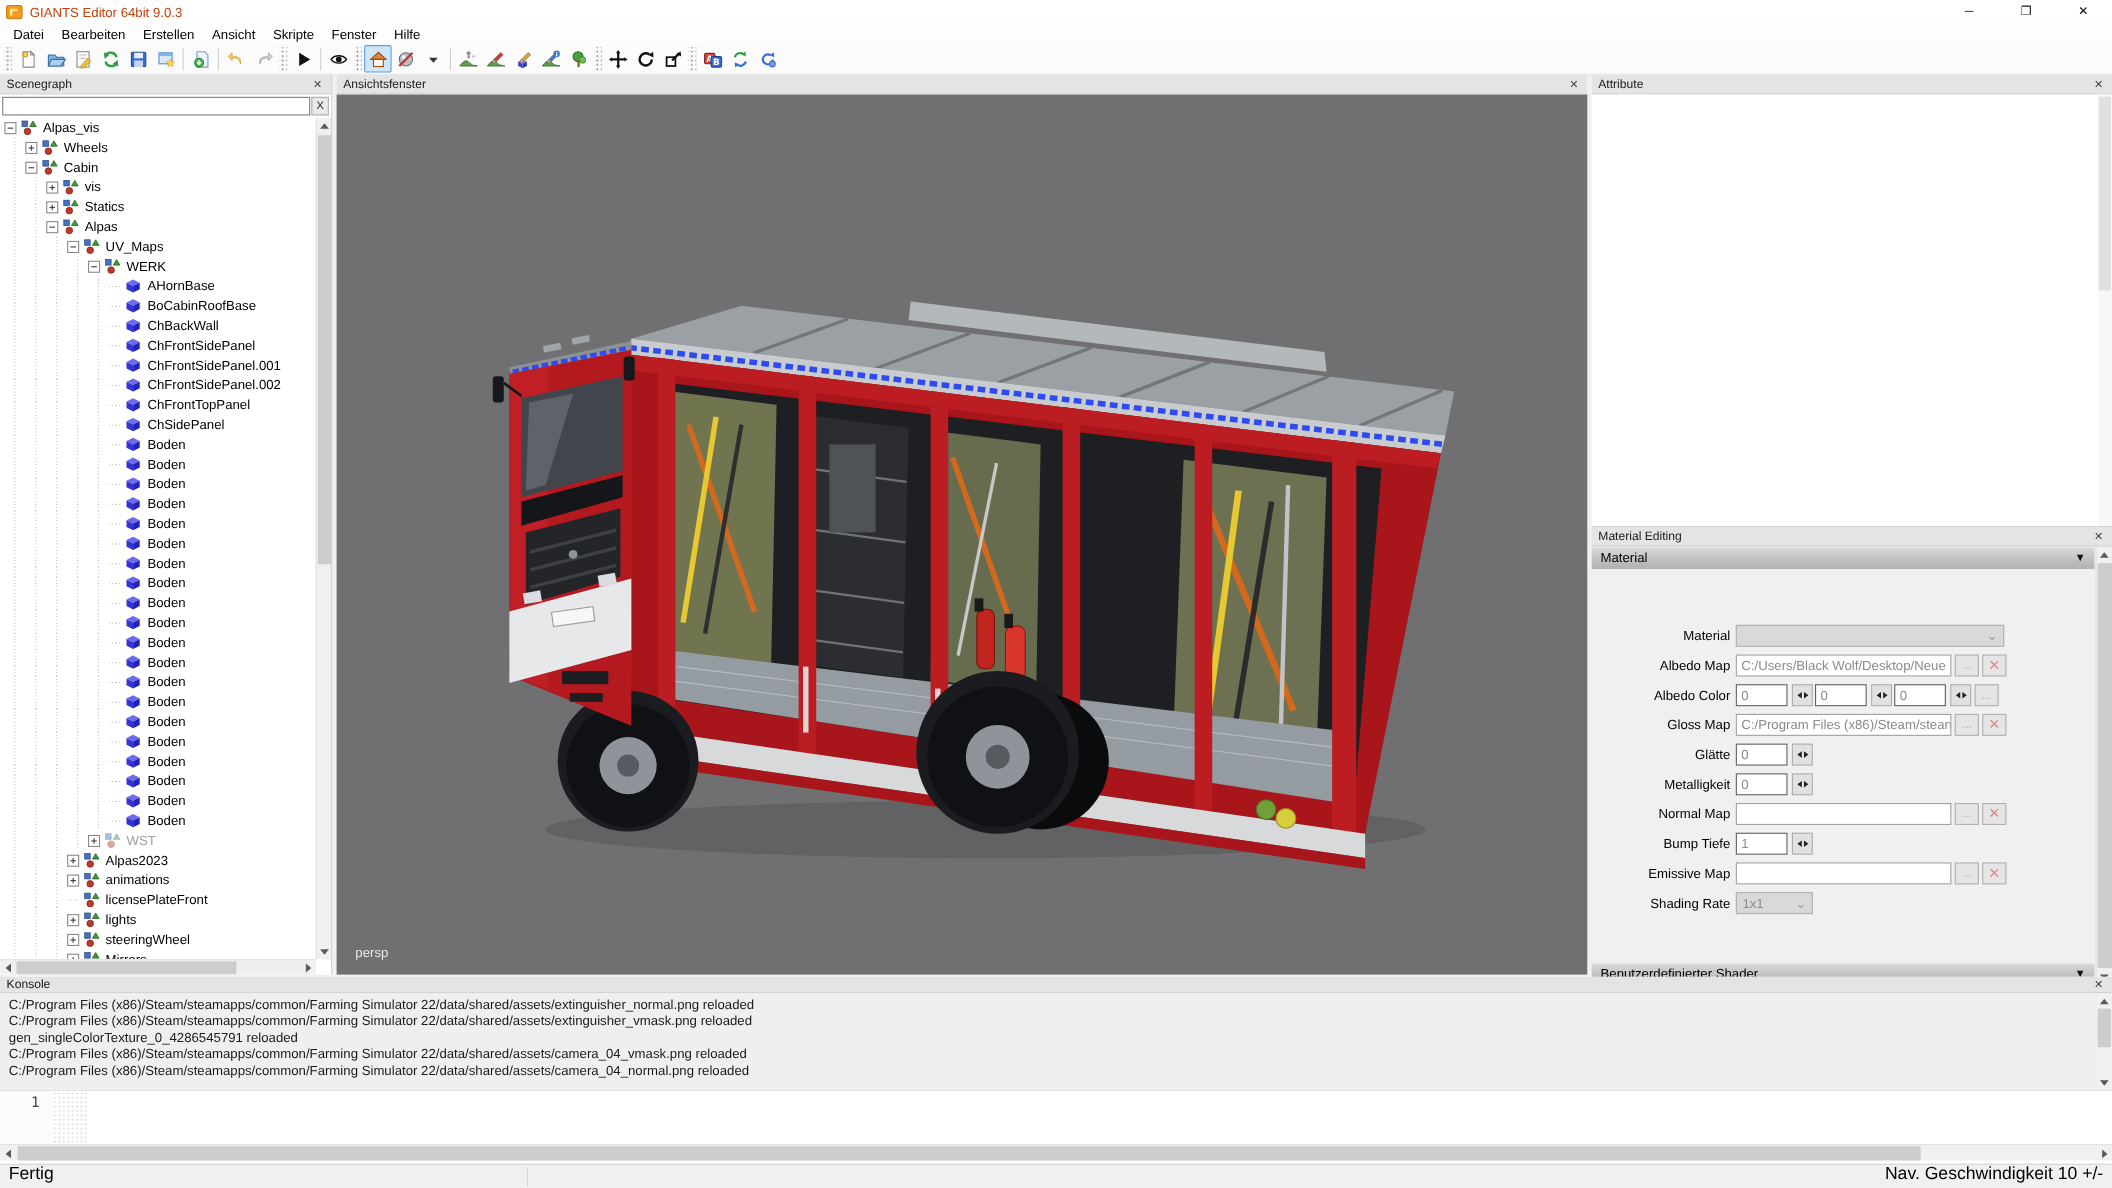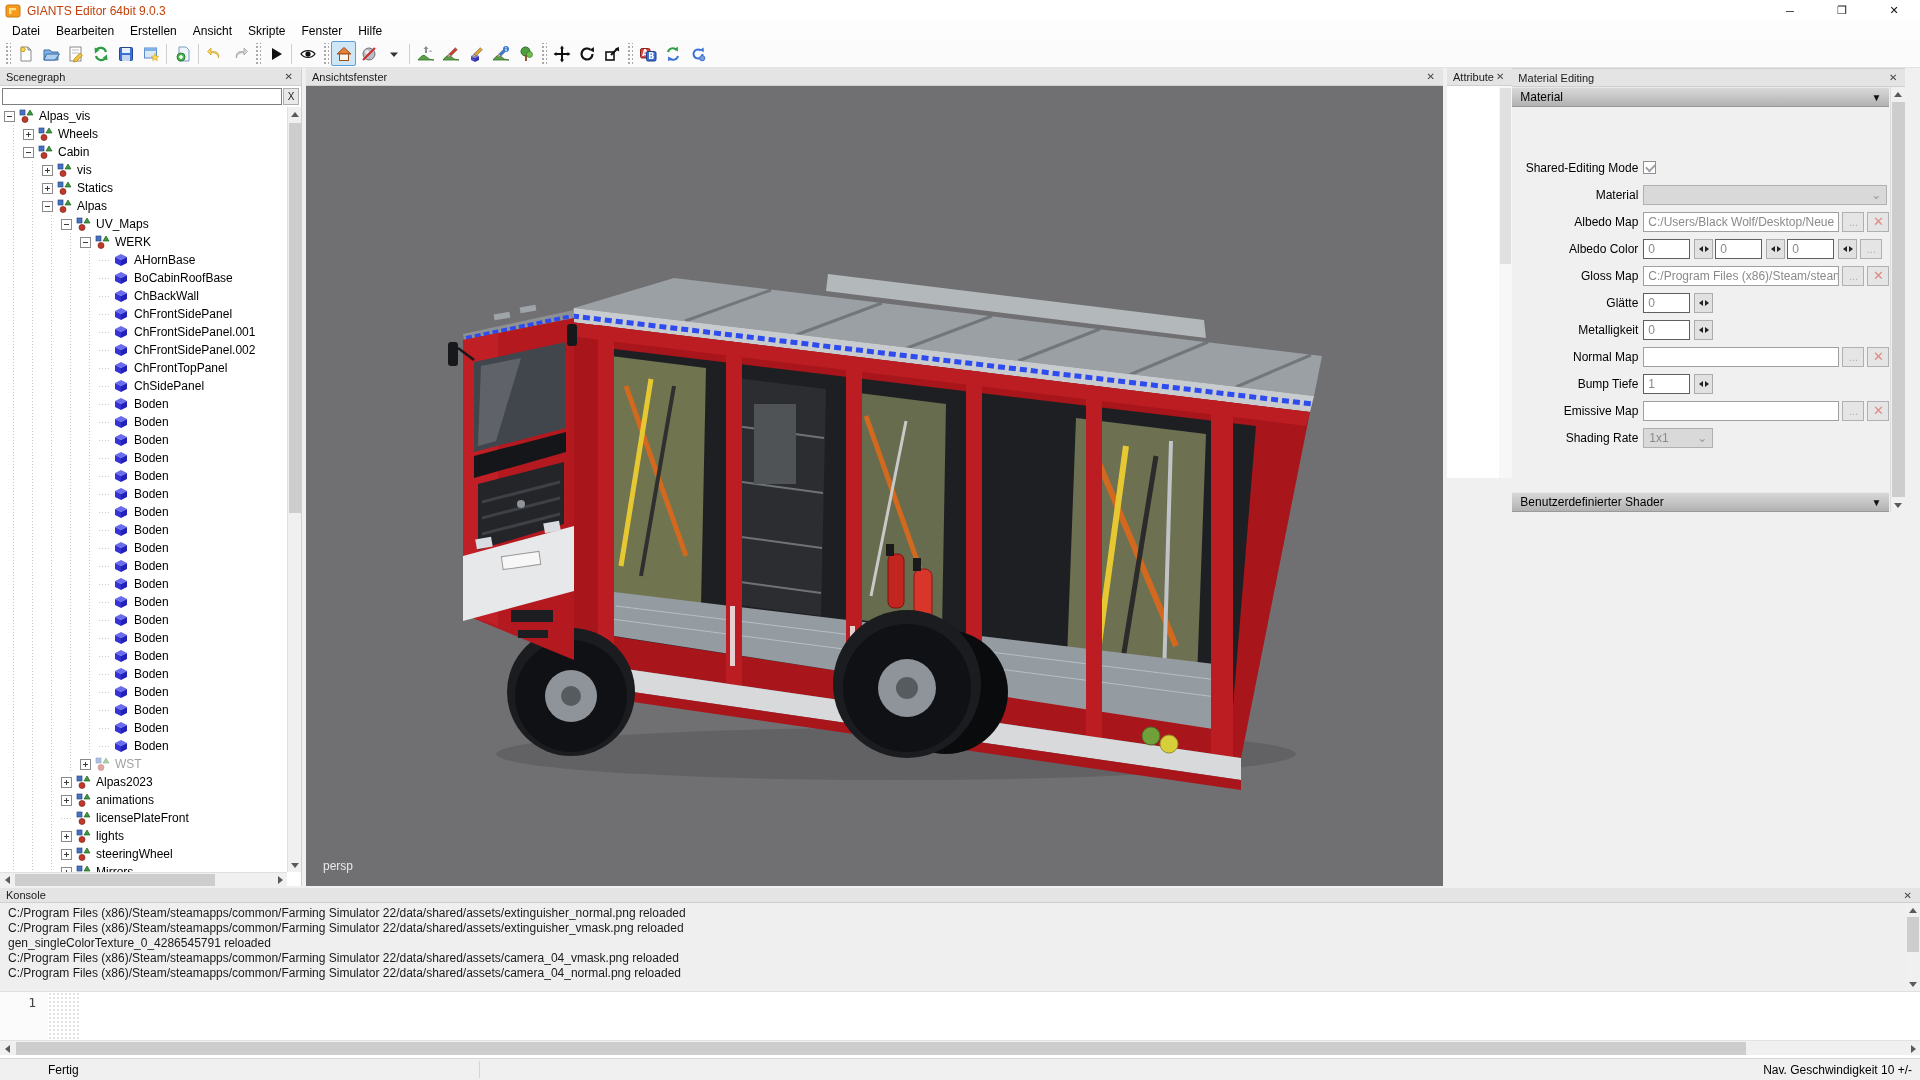--- a/index.html
+++ b/index.html
@@ -59,21 +59,21 @@
   .sb-thumb-v { position:absolute; left:1px; width:12px; background:#cdcdcd; }
   .sb-thumb-h { position:absolute; top:1px; height:12px; background:#cdcdcd; }
   .hsb { position:absolute; left:0; right:14px; bottom:0; height:14px; background:#f0f0f0; border-top:1px solid #e0e0e0; }
 
   
   .viewport { position:absolute; left:306px; top:0; width:1137px; height:818px; display:flex; flex-direction:column; background:#fff; }
   .vp-canvas { position:relative; flex:1; background:var(--viewport-bg,#707073); overflow:hidden; }
   .persp-label { position:absolute; left:17px; bottom:13px; color:#e8e8e8; font-size:12px; }
 
   
-  .rightcol { position:absolute; left:1447px; top:0; width:473px; height:818px; display:flex; flex-direction:row; }
+  .rightcol { position:absolute; left:1447px; top:0; width:473px; height:818px; display:flex; flex-direction:column; }
   .attr-panel { height:410px; display:flex; flex-direction:column; background:#fff; }
   .attr-body { position:relative; flex:1; background:#fff; }
   .attr-sb { position:absolute; right:0; top:0; bottom:0; width:13px; background:#f7f7f7; }
   .attr-sb .sb-thumb-v { background:#e0e0e0; top:2px; height:45%; left:1px; width:11px; }
 
   .mat-editing { height:408px; display:flex; flex-direction:column; background:#f0f0f0; border-top:1px solid #cfcfcf; }
   .me-content { position:relative; flex:1; display:flex; flex-direction:column; padding-right:16px;gap:41px; }
   .msec { height:20px; background:linear-gradient(#d8d8d8,#b2b2b2); border-top:1px solid #e8e8e8; border-bottom:1px solid #9a9a9a; display:flex; align-items:center; padding:0 8px; font-size:12px; color:#000; flex:none; }
   .msec .filter-tri { margin-left:auto; font-size:10px; color:#111; }
   .msec.bottom { margin-top:auto; }
@@ -108,21 +108,21 @@
   .con-sb .sb-thumb-v { top:14px; height:40%; }
   .script-editor { position:relative; height:48px; background:#fff; display:flex; }
   .se-gutter { width:48px; background:#fbfbfb; text-align:right; padding:3px 12px 0 0; font:13px "DejaVu Sans Mono",monospace; color:#444; }
   .se-fold { width:32px; background-image:radial-gradient(#e3e3e3 1px, transparent 1.1px); background-size:4px 4px; }
   .se-area { flex:1; background:#fff; }
   .se-hsb { position:relative; height:15px; background:#f0f0f0; border-top:1px solid #e2e2e2; }
   .se-hsb .sb-btn { top:0; height:15px; }
   .se-hsb .sb-thumb-h { left:16px; width:1730px; top:1px; height:13px; }
 
   
-  .statusbar { position:absolute; left:0; top:1058px; width:1920px; height:22px; background:#f0f0f0; border-top:1px solid #d5d5d5; display:flex; align-items:center; font-size:12px; color:#000;padding-left:40px; }
+  .statusbar { position:absolute; left:0; top:1058px; width:1920px; height:22px; background:#f0f0f0; border-top:1px solid #d5d5d5; display:flex; font-size:16px; color:#000; }
   .sb-left { padding-left:8px; }
   .sb-div { position:absolute; left:479px; top:2px; bottom:2px; width:1px; background:#d5d5d5; }
   .sb-right { margin-left:auto; padding-right:8px; }
 </style>
 </head>
 <body>
 
 <div class="app">
 
   <div class="titlebar">
@@ -1200,24 +1200,20 @@
           <span>Material Editing</span>
           <span class="hx">✕</span>
         </div>
         <div class="me-content">
           <div class="msec">
             <span>Material</span>
             <span class="filter-tri">▼</span>
           </div>
 
           <div class="mrows">
-            <div class="mrow">
-              <span class="mlabel">Shared-Editing Mode</span>
-              <span class="cb checked"></span>
-            </div>
             <div class="mrow">
               <span class="mlabel">Material</span>
               <span class="mdrop wide">
                   <span></span>
                   <span class="chev">⌄</span>
                 </span>
             </div>
             <div class="mrow">
               <span class="mlabel">Albedo Map</span>
               <span class="mfield mfile">C:/Users/Black Wolf/Desktop/Neue</span>

